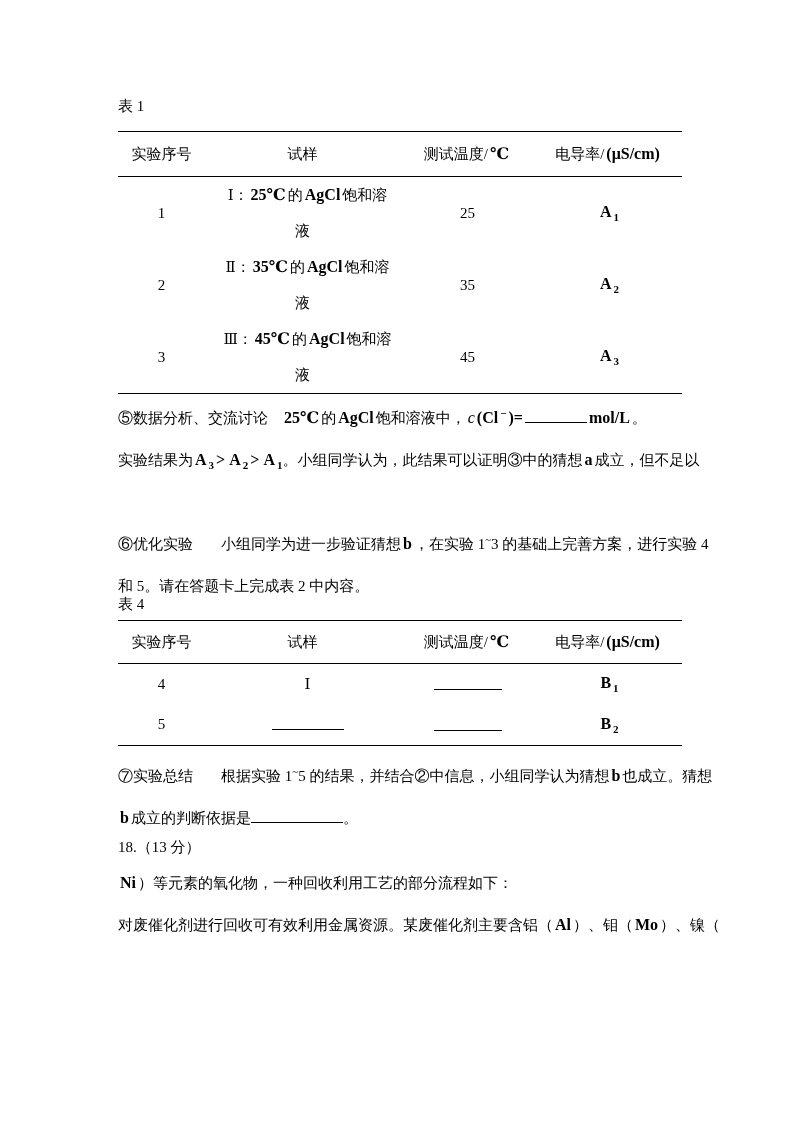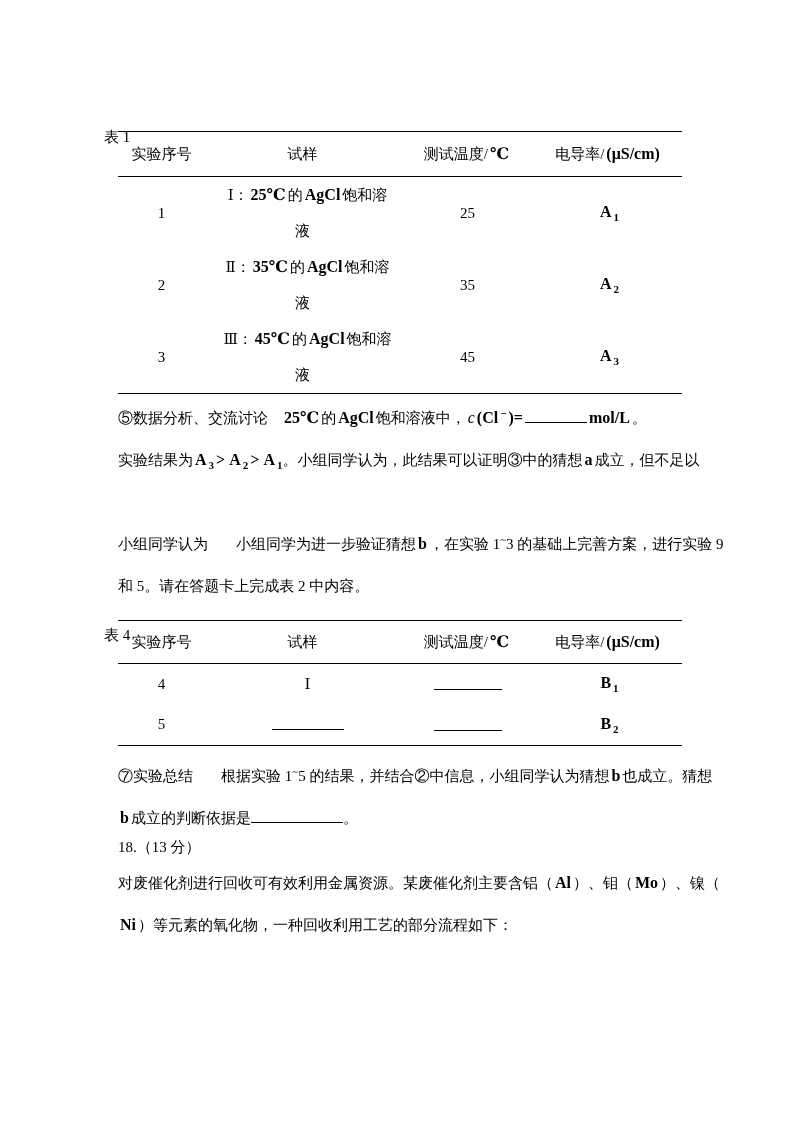--- a/index.html
+++ b/index.html
@@ -6,21 +6,21 @@
   body {
     width:794px; height:1123px;
     background:#ffffff; color:#000000;
     font-family:"Liberation Serif","DejaVu Serif",serif;
     overflow:hidden; position:relative;
   }
   .page { position:absolute; left:0; top:0; width:794px; height:1123px; background:#ffffff; }
 
   
   .block { position:absolute; left:118px; width:566px; }
-  .caption { position:absolute; left:104px; font-size:15px; line-height:24px;margin-top:31px; }
+  .caption { position:absolute; left:118px; font-size:15px; line-height:24px; }
   #tbl1cap { top:94px; }
   #tbl2cap { top:592px; }
   #p5  { top:392px; }
   #p6  { top:518px; }
   #p7  { top:750px;font-family:Liberation Serif, serif; }
   #q18h{ top:826px; }
   #q18p{ top:862px; }
 
   .pline { font-size:15px; line-height:42px; white-space:nowrap; }
 
@@ -89,21 +89,21 @@
       </tr>
     </tbody>
   </table>
 
   <div class="block" id="p5">
     <div class="pline"><span class="sg-cn">⑤数据分析、交流讨论</span><span class="sg-sp" style="width: 14px;"></span><span class="sg-bf">25℃</span><span class="sg-cn">的</span><span class="sg-bf">AgCl</span><span class="sg-cn">饱和溶液中，</span><span class="sg-itf">c</span><span class="sg-bf">(Cl</span><span class="sg-supb">−</span><span class="sg-bf">)=</span><span class="sg-blank" style="width: 62px;"></span><span class="sg-bf">mol/L</span><span class="sg-cn">。</span></div>
     <div class="pline"><span class="sg-cn">实验结果为</span><span class="sg-bf">A</span><span class="sg-sub">3</span><span class="sg-bf">&gt;</span><span class="sg-bf">A</span><span class="sg-sub">2</span><span class="sg-bf">&gt;</span><span class="sg-bf">A</span><span class="sg-sub">1</span><span class="sg-cn">。小组同学认为，此结果可以证明③中的猜想</span><span class="sg-bf">a</span><span class="sg-cn">成立，但不足以</span></div>
   </div>
 
   <div class="block" id="p6">
-    <div class="pline"><span class="sg-cn">小组同学认为</span><span class="sg-sp" style="width: 28px;"></span><span class="sg-cn">小组同学为进一步验证猜想</span><span class="sg-bf">b</span><span class="sg-cn">，在实验 1</span><span class="sg-sup">~</span><span class="sg-cn">3 的基础上完善方案，进行实验 9</span></div>
+    <div class="pline"><span class="sg-cn">⑥优化实验</span><span class="sg-sp" style="width: 28px;"></span><span class="sg-cn">小组同学为进一步验证猜想</span><span class="sg-bf">b</span><span class="sg-cn">，在实验 1</span><span class="sg-sup">~</span><span class="sg-cn">3 的基础上完善方案，进行实验 4</span></div>
     <div class="pline"><span class="sg-cn">和 5。请在答题卡上完成表 2 中内容。</span></div>
   </div>
 
   <div class="caption" id="tbl2cap">表 4</div>
 
   <table class="dtable" id="table2">
     <colgroup>
         <col style="width:87px">
         <col style="width:195px">
         <col style="width:135px">
@@ -136,17 +136,17 @@
   <div class="block" id="p7">
     <div class="pline"><span class="sg-cn">⑦实验总结</span><span class="sg-sp" style="width: 28px;"></span><span class="sg-cn">根据实验 1</span><span class="sg-sup">~</span><span class="sg-cn">5 的结果，并结合②中信息，小组同学认为猜想</span><span class="sg-bf">b</span><span class="sg-cn">也成立。猜想</span></div>
     <div class="pline"><span class="sg-bf">b</span><span class="sg-cn">成立的判断依据是</span><span class="sg-blank" style="width: 92px;"></span><span class="sg-cn">。</span></div>
   </div>
 
   <div class="block" id="q18h">
     <div class="pline"><span class="sg-cn">18.（13 分）</span></div>
   </div>
 
   <div class="block" id="q18p">
+    <div class="pline"><span class="sg-bf">Ni</span><span class="sg-cn">）等元素的氧化物，一种回收利用工艺的部分流程如下：</span></div>
     <div class="pline"><span class="sg-cn">对废催化剂进行回收可有效利用金属资源。某废催化剂主要含铝（</span><span class="sg-bf">Al</span><span class="sg-cn">）、钼（</span><span class="sg-bf">Mo</span><span class="sg-cn">）、镍（</span></div>
-    <div class="pline"><span class="sg-bf">Ni</span><span class="sg-cn">）等元素的氧化物，一种回收利用工艺的部分流程如下：</span></div>
   </div>
 
 </div>
 
 </body></html>

